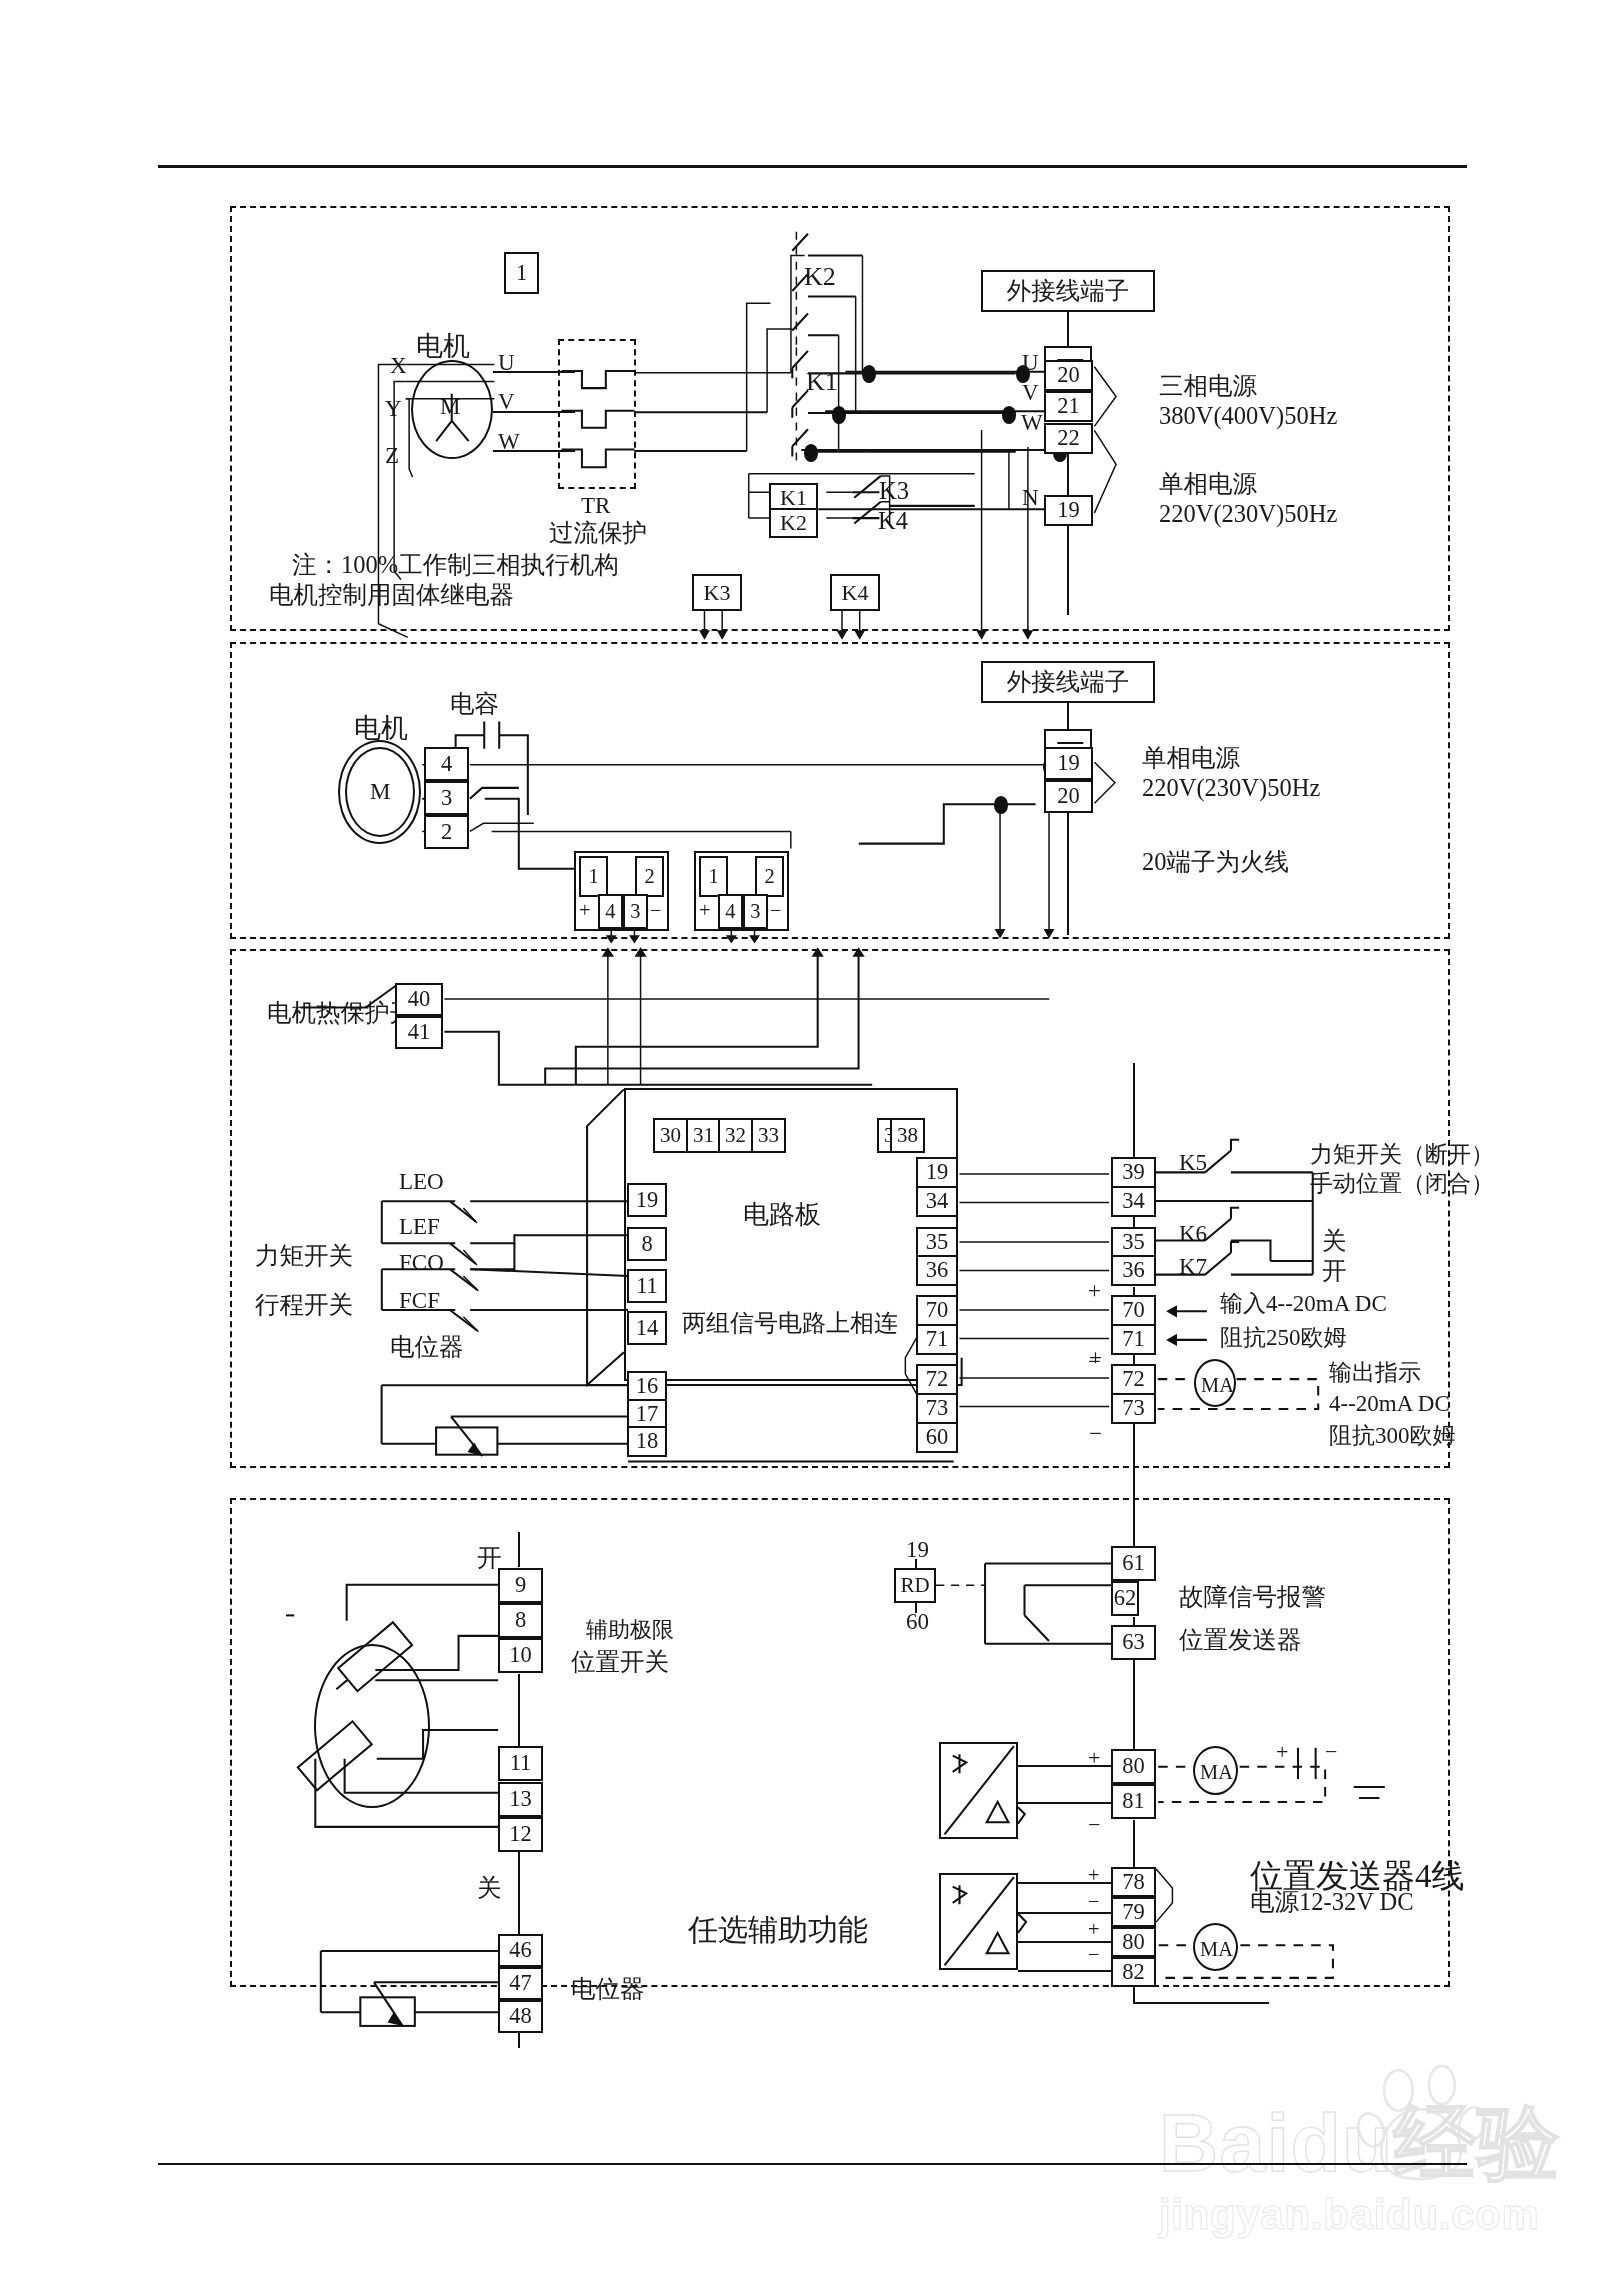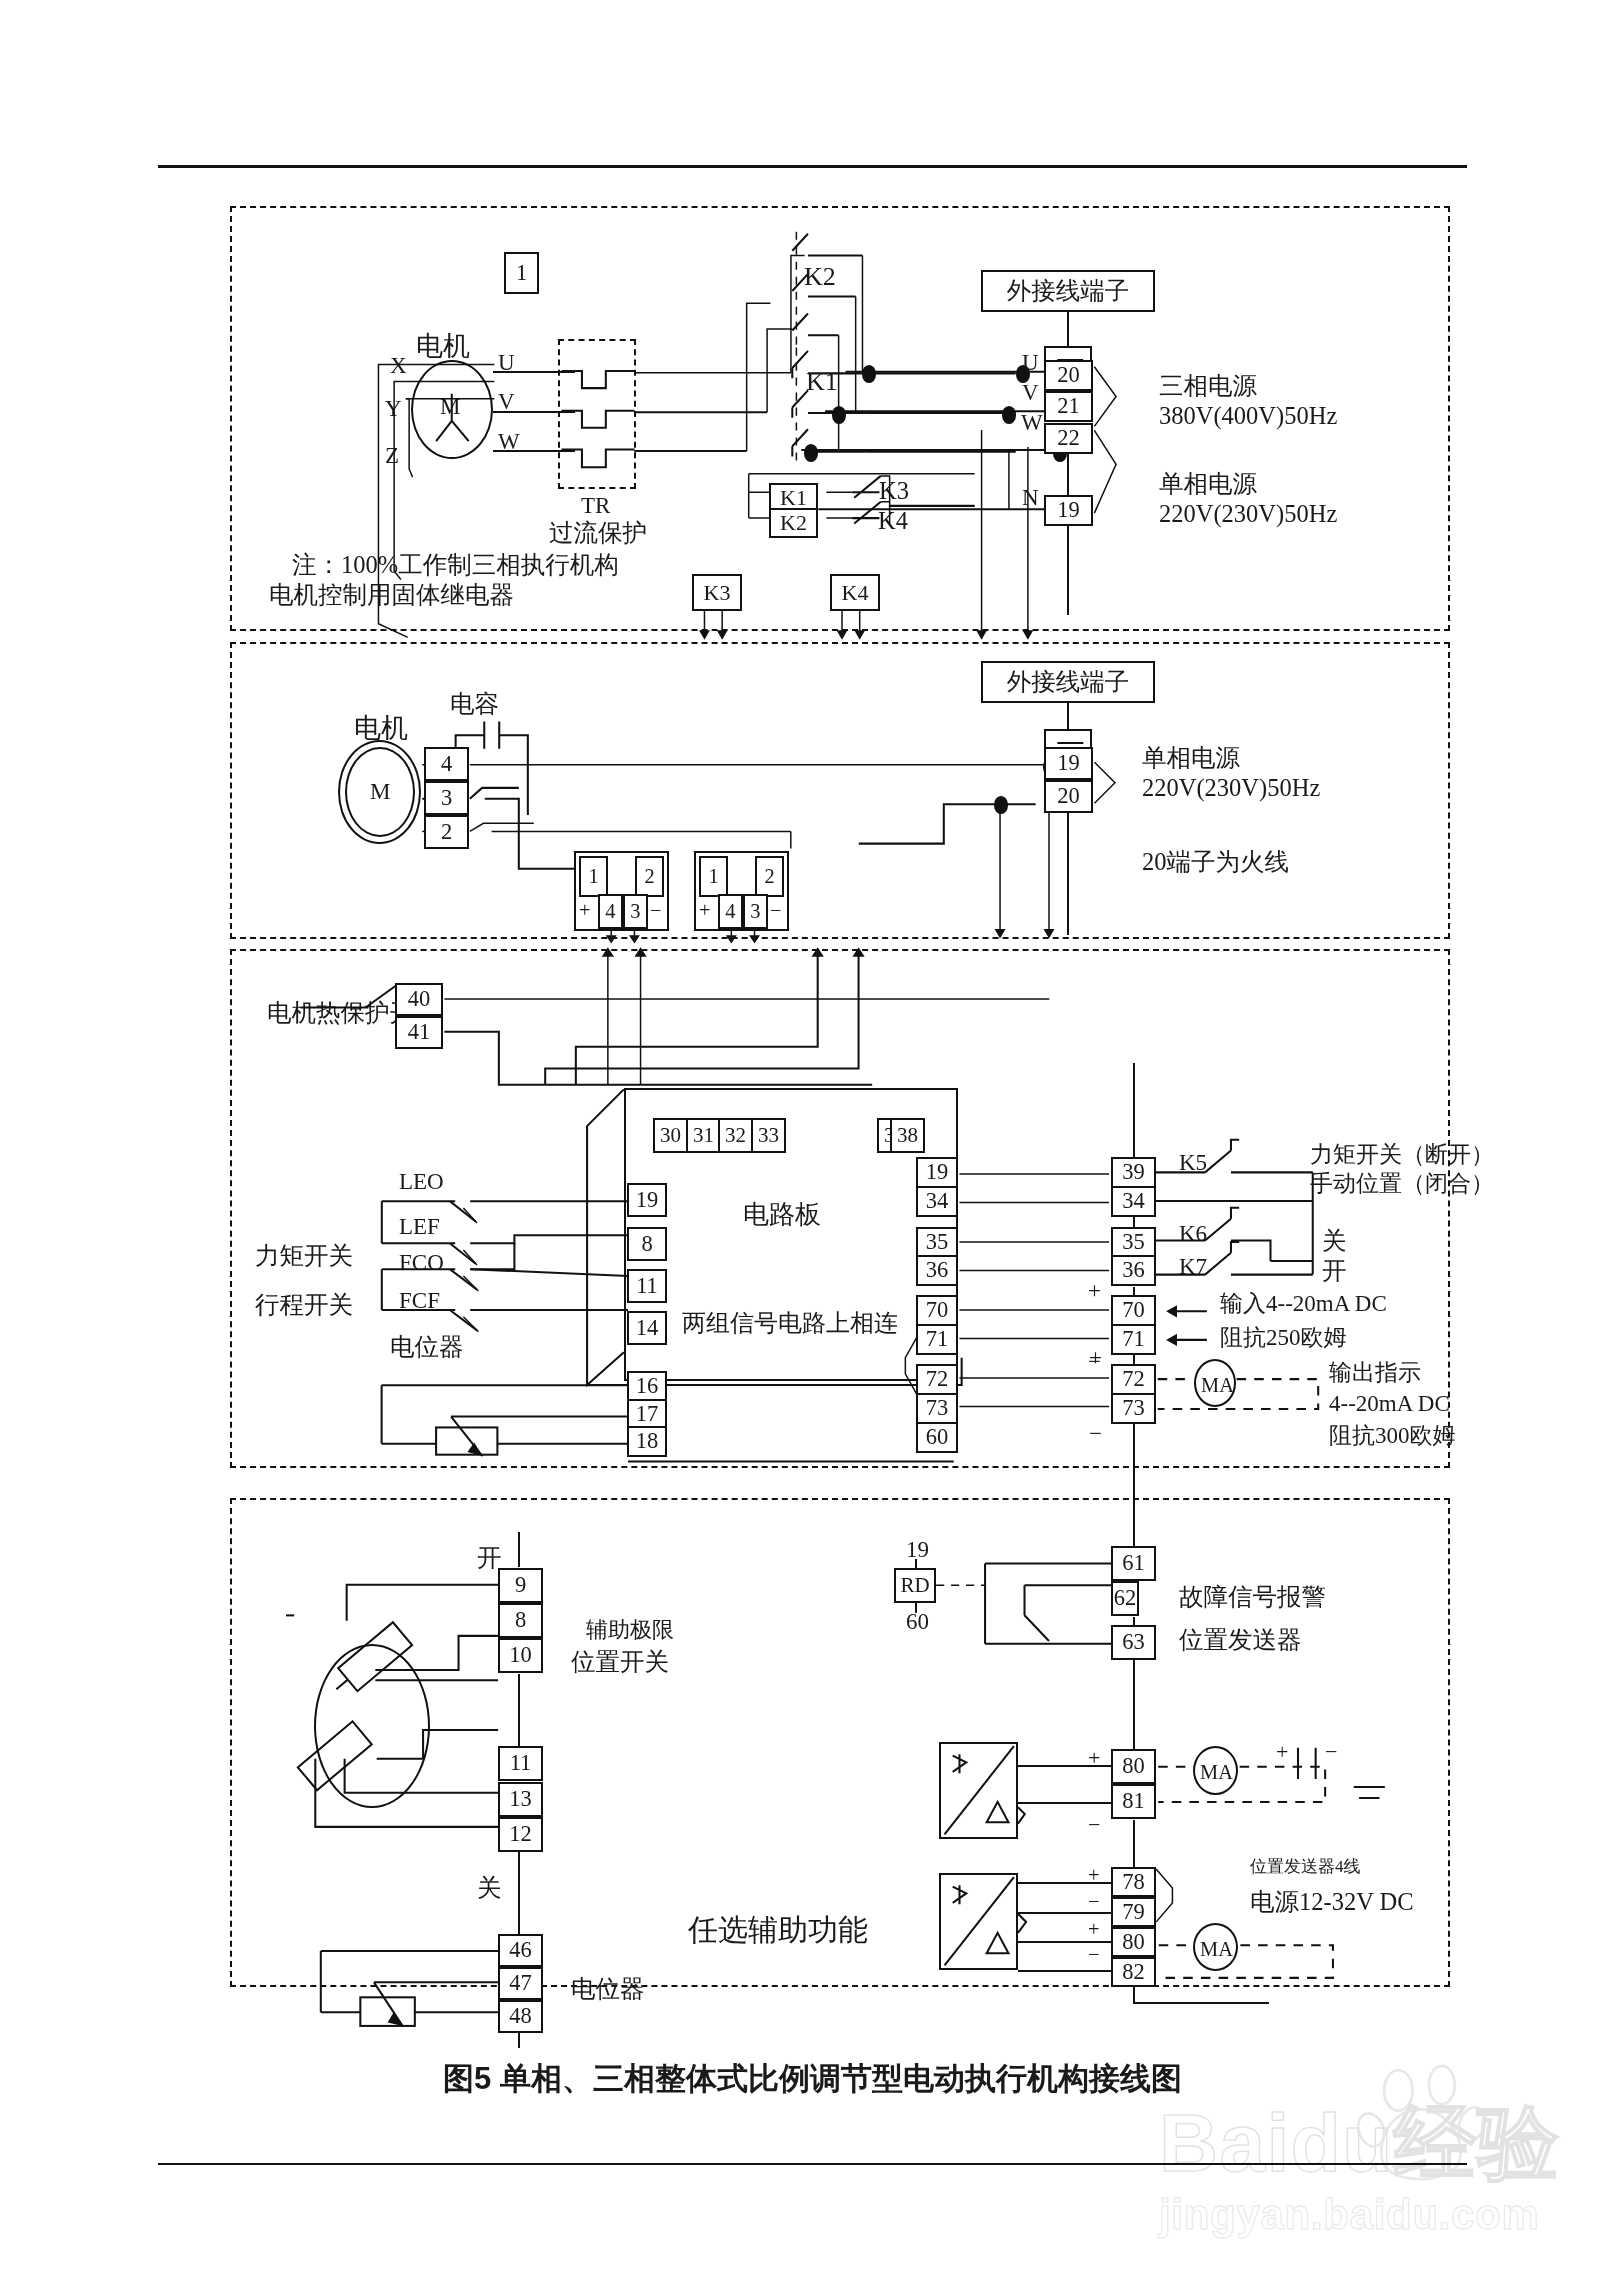--- a/index.html
+++ b/index.html
@@ -569,26 +569,25 @@
   <div class="w wv" style="left:1133px;top:1987px;height:16.4px;"></div>
   <div class="w wh" style="left:1133px;top:2002px;width:136px;"></div>
   <svg style="left:1156px;top:1865px;width:41px;height:68px;" viewBox="0 0 60 100" width="41" height="68">
     <path class="st st2" d="M0 6 L24 34 L24 56 L0 84"></path>
   </svg>
   <div class="outline" style="left:1193px;top:1923px;width:45px;height:48px;border-radius:50%;"></div>
   <div class="lbl" style="left:1200px;top:1937px;font-size:20.4px;">MA</div>
   <svg style="left:1156px;top:1922px;width:245px;height:75px;" viewBox="0 0 360 110" width="245" height="75">
     <path class="st st3" style="stroke-dasharray:14 12;" d="M4 34 L54 34 M124 34 L260 34 L260 82 L4 82"></path>
   </svg>
-  <div class="lbl cn" style="left:1250px;top:1857px;font-size:17px;">位置发送器4线</div>
+  <div class="lbl cn" style="left:1250px;top:1857px;font-size:33px;">位置发送器4线</div>
   <div class="lbl cn" style="left:1250px;top:1888px;font-size:24.5px;">电源12-32V  DC</div>
 
   <div class="lbl cn" style="left:688px;top:1912px;font-size:30px;">任选辅助功能</div>
 
-  <div class="figcap cn">图5    单相、三相整体式比例调节型电动执行机构接线图</div>
 
   <div class="wm">
     <svg class="paw" viewBox="0 0 200 180">
       <g fill="none" stroke="#e8e8e8" stroke-width="4">
         <ellipse cx="52" cy="34" rx="21" ry="30"></ellipse>
         <ellipse cx="116" cy="26" rx="19" ry="28"></ellipse>
         <ellipse cx="12" cy="92" rx="18" ry="25" transform="rotate(-20 12 92)"></ellipse>
         <ellipse cx="160" cy="84" rx="18" ry="26" transform="rotate(20 160 84)"></ellipse>
         <path d="M84 62 C40 62 18 112 30 142 C44 172 122 172 140 142 C154 112 126 62 84 62 Z"></path>
       </g>

